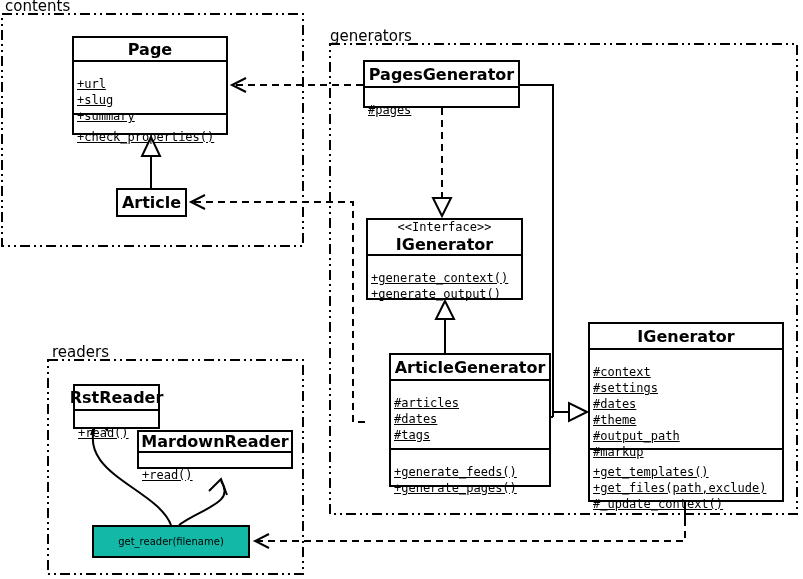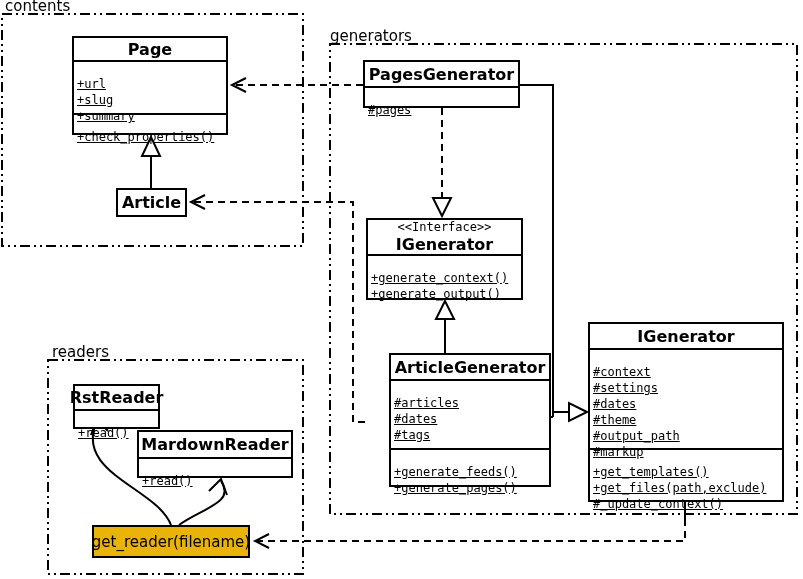--- a/index.html
+++ b/index.html
@@ -42,22 +42,22 @@
     box-sizing:border-box;
     font-family:"DejaVu Sans Mono",monospace;
     font-size:12px;line-height:16px;
     padding:14px 3px 0 3px;
     white-space:pre;
     text-decoration:underline;
   }
   .sec.divided{border-bottom:2px solid #000;}
   .plainbox{
     position:absolute;z-index:1;
-    background:#eab308;border:2px solid #000;box-sizing:border-box;
-    font-size:15px;text-align:right;
+    background:#14b8a6;border:2px solid #000;box-sizing:border-box;
+    font-size:10px;text-align:right;
     display:flex;align-items:center;justify-content:center;
   }
 </style>
 </head>
 <body>
 
 <div id="canvas">
 
   <svg id="connectors" width="803" height="579" viewBox="0 0 803 579">
 
@@ -153,21 +153,21 @@
     <div class="cls-title" style="height:26px;">IGenerator</div>
     <div class="sec divided" style="height:100px;"><div>#context</div><div>#settings</div><div>#dates</div><div>#theme</div><div>#output_path</div><div>#markup</div></div>
     <div class="sec" style="height:40px;"><div>+get_templates()</div><div>+get_files(path,exclude)</div><div>#_update_context()</div></div>
   </div>
 
   <div class="cls" style="left:73px;top:384px;width:87px;height:45px;">
     <div class="cls-title" style="height:25px;">RstReader</div>
     <div class="sec" style="height:16px;"><div>+read()</div></div>
   </div>
 
-  <div class="cls" style="left:137px;top:430px;width:156px;height:48px;">
+  <div class="cls" style="left:137px;top:430px;width:156px;height:39px;">
     <div class="cls-title" style="height:27px;">MardownReader</div>
     <div class="sec" style="height:17px;"><div>+read()</div></div>
   </div>
 
   <div class="plainbox" style="left:92px;top:525px;width:158px;height:33px;">
     <span>get_reader(filename)</span>
   </div>
 
 </div>
 

